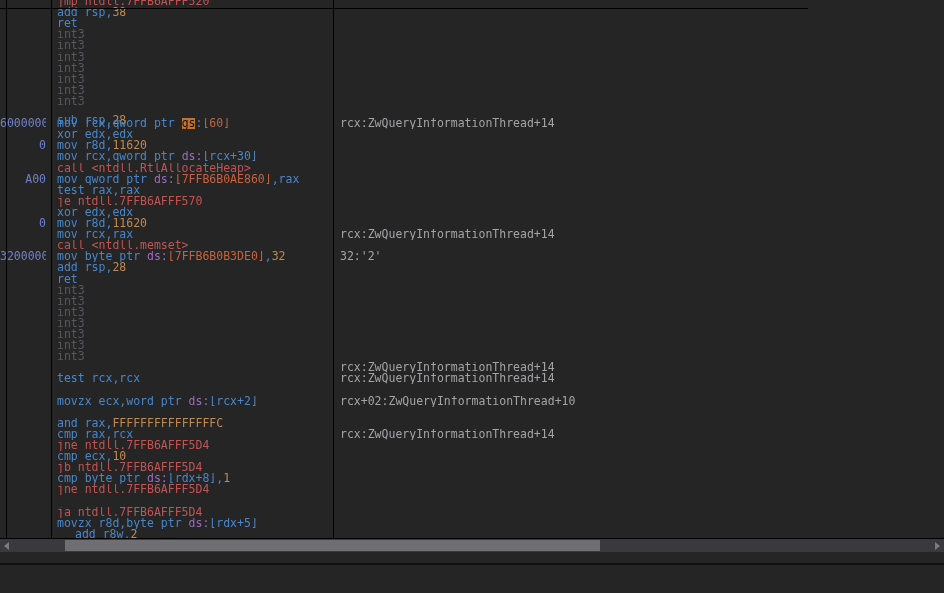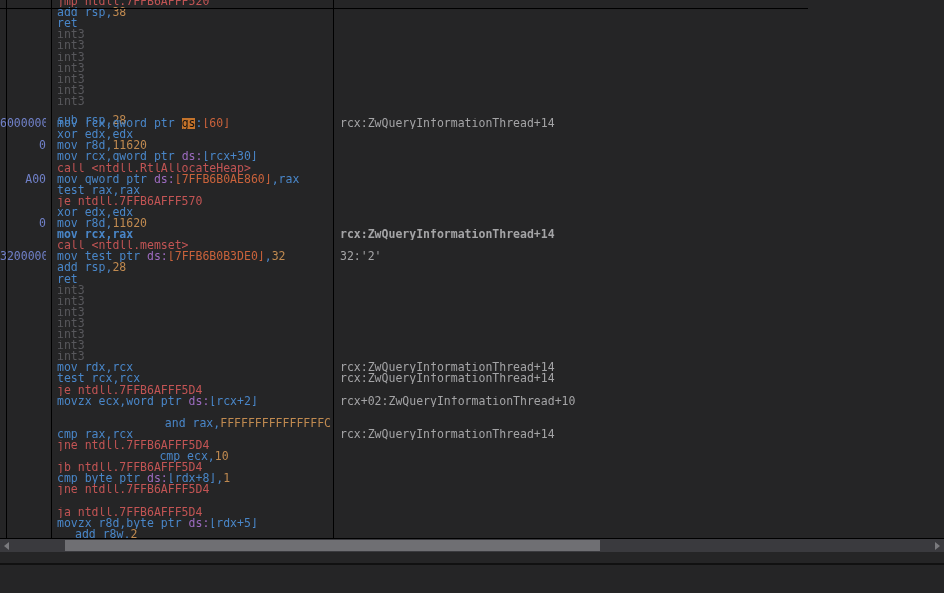--- a/index.html
+++ b/index.html
@@ -63,40 +63,39 @@
         <div class="row" style="top: 118.1px;"><span class="cell bytes">60000000</span><span class="cell disasm"><span class="tok-b">mov rcx,qword ptr </span><span class="tok-h">gs</span><span class="tok-b">:</span><span class="tok-a">[60]</span></span><span class="cell comment">rcx:ZwQueryInformationThread+14</span></div>
         <div class="row" style="top: 129.2px;"><span class="cell bytes"></span><span class="cell disasm"><span class="tok-b">xor edx,edx</span></span><span class="cell comment"></span></div>
         <div class="row" style="top: 140.3px;"><span class="cell bytes">0</span><span class="cell disasm"><span class="tok-b">mov r8d,</span><span class="tok-n">11620</span></span><span class="cell comment"></span></div>
         <div class="row" style="top: 151.4px;"><span class="cell bytes"></span><span class="cell disasm"><span class="tok-b">mov rcx,qword ptr </span><span class="tok-s">ds:</span><span class="tok-b">[rcx+30]</span></span></div>
         <div class="row" style="top: 162.5px;"><span class="cell bytes"></span><span class="cell disasm"><span class="tok-r">call &lt;ntdll.RtlAllocateHeap&gt;</span></span><span class="cell comment"></span></div>
         <div class="row" style="top: 173.6px;"><span class="cell bytes">A00</span><span class="cell disasm"><span class="tok-b">mov qword ptr </span><span class="tok-s">ds:</span><span class="tok-a">[7FFB6B0AE860]</span><span class="tok-b">,rax</span></span><span class="cell comment"></span></div>
         <div class="row" style="top: 184.7px;"><span class="cell bytes"></span><span class="cell disasm"><span class="tok-b">test rax,rax</span></span><span class="cell comment"></span></div>
         <div class="row" style="top: 195.8px;"><span class="cell bytes"></span><span class="cell disasm"><span class="tok-r">je ntdll.7FFB6AFFF570</span></span><span class="cell comment"></span></div>
         <div class="row" style="top: 206.9px;"><span class="cell bytes"></span><span class="cell disasm"><span class="tok-b">xor edx,edx</span></span><span class="cell comment"></span></div>
         <div class="row" style="top: 218px;"><span class="cell bytes">0</span><span class="cell disasm"><span class="tok-b">mov r8d,</span><span class="tok-n">11620</span></span><span class="cell comment"></span></div>
-        <div class="row" style="top: 229.1px; font-weight: bold;"><span class="cell bytes"></span><span class="cell disasm"><span class="tok-b">mov rcx,rax</span></span><span class="cell comment">rcx:ZwQueryInformationThread+14</span></div>
+        <div class="row" style="top: 229.1px;"><span class="cell bytes"></span><span class="cell disasm"><span class="tok-b">mov rcx,rax</span></span><span class="cell comment">rcx:ZwQueryInformationThread+14</span></div>
         <div class="row" style="top: 240.2px;"><span class="cell bytes"></span><span class="cell disasm"><span class="tok-r">call &lt;ntdll.memset&gt;</span></span><span class="cell comment"></span></div>
-        <div class="row" style="top: 251.3px;"><span class="cell bytes">32000000</span><span class="cell disasm"><span class="tok-b">mov test ptr </span><span class="tok-s">ds:</span><span class="tok-a">[7FFB6B0B3DE0]</span><span class="tok-b">,</span><span class="tok-n">32</span></span><span class="cell comment">32:'2'</span></div>
+        <div class="row" style="top: 251.3px;"><span class="cell bytes">32000000</span><span class="cell disasm"><span class="tok-b">mov byte ptr </span><span class="tok-s">ds:</span><span class="tok-a">[7FFB6B0B3DE0]</span><span class="tok-b">,</span><span class="tok-n">32</span></span><span class="cell comment">32:'2'</span></div>
         <div class="row" style="top: 262.4px;"><span class="cell bytes"></span><span class="cell disasm"><span class="tok-b">add rsp,</span><span class="tok-n">28</span></span><span class="cell comment"></span></div>
         <div class="row" style="top: 273.5px;"><span class="cell bytes"></span><span class="cell disasm"><span class="tok-b">ret</span></span><span class="cell comment"></span></div>
         <div class="row" style="top: 284.6px;"><span class="cell bytes"></span><span class="cell disasm"><span class="tok-g">int3</span></span><span class="cell comment"></span></div>
         <div class="row" style="top: 295.7px;"><span class="cell bytes"></span><span class="cell disasm"><span class="tok-g">int3</span></span><span class="cell comment"></span></div>
         <div class="row" style="top: 306.8px;"><span class="cell bytes"></span><span class="cell disasm"><span class="tok-g">int3</span></span><span class="cell comment"></span></div>
         <div class="row" style="top: 317.9px;"><span class="cell bytes"></span><span class="cell disasm"><span class="tok-g">int3</span></span><span class="cell comment"></span></div>
         <div class="row" style="top: 329px;"><span class="cell bytes"></span><span class="cell disasm"><span class="tok-g">int3</span></span><span class="cell comment"></span></div>
         <div class="row" style="top: 340.1px;"><span class="cell bytes"></span><span class="cell disasm"><span class="tok-g">int3</span></span><span class="cell comment"></span></div>
         <div class="row" style="top: 351.2px;"><span class="cell bytes"></span><span class="cell disasm"><span class="tok-g">int3</span></span><span class="cell comment"></span></div>
-        <div class="row" style="top: 362.3px;"><span class="cell bytes"></span><span class="cell disasm"><span class="tok-b">mov rdx,rcx</span></span><span class="cell comment">rcx:ZwQueryInformationThread+14</span></div>
+        <div class="row" style="top: 362.3px;"><span class="cell bytes"></span><span class="cell comment">rcx:ZwQueryInformationThread+14</span></div>
         <div class="row" style="top: 373.4px;"><span class="cell bytes"></span><span class="cell disasm"><span class="tok-b">test rcx,rcx</span></span><span class="cell comment">rcx:ZwQueryInformationThread+14</span></div>
-        <div class="row" style="top: 384.5px;"><span class="cell bytes"></span><span class="cell disasm"><span class="tok-r">je ntdll.7FFB6AFFF5D4</span></span><span class="cell comment"></span></div>
         <div class="row" style="top: 395.6px;"><span class="cell bytes"></span><span class="cell disasm"><span class="tok-b">movzx ecx,word ptr </span><span class="tok-s">ds:</span><span class="tok-b">[rcx+2]</span></span><span class="cell comment">rcx+02:ZwQueryInformationThread+10</span></div>
-        <div class="row" style="top: 417.8px; text-align: right;"><span class="cell bytes"></span><span class="cell disasm"><span class="tok-b">and rax,</span><span class="tok-n">FFFFFFFFFFFFFFFC</span></span><span class="cell comment"></span></div>
+        <div class="row" style="top: 417.8px;"><span class="cell bytes"></span><span class="cell disasm"><span class="tok-b">and rax,</span><span class="tok-n">FFFFFFFFFFFFFFFC</span></span><span class="cell comment"></span></div>
         <div class="row" style="top: 428.9px;"><span class="cell bytes"></span><span class="cell disasm"><span class="tok-b">cmp rax,rcx</span></span><span class="cell comment">rcx:ZwQueryInformationThread+14</span></div>
         <div class="row" style="top: 440px;"><span class="cell bytes"></span><span class="cell disasm"><span class="tok-r">jne ntdll.7FFB6AFFF5D4</span></span><span class="cell comment"></span></div>
-        <div class="row" style="top: 451.1px; text-align: center;"><span class="cell bytes"></span><span class="cell disasm"><span class="tok-b">cmp ecx,</span><span class="tok-n">10</span></span><span class="cell comment"></span></div>
+        <div class="row" style="top: 451.1px;"><span class="cell bytes"></span><span class="cell disasm"><span class="tok-b">cmp ecx,</span><span class="tok-n">10</span></span><span class="cell comment"></span></div>
         <div class="row" style="top: 462.2px;"><span class="cell bytes"></span><span class="cell disasm"><span class="tok-r">jb ntdll.7FFB6AFFF5D4</span></span><span class="cell comment"></span></div>
         <div class="row" style="top: 473.3px;"><span class="cell bytes"></span><span class="cell disasm"><span class="tok-b">cmp byte ptr </span><span class="tok-s">ds:</span><span class="tok-b">[rdx+8],</span><span class="tok-n">1</span></span><span class="cell comment"></span></div>
         <div class="row" style="top: 484.4px;"><span class="cell bytes"></span><span class="cell disasm"><span class="tok-r">jne ntdll.7FFB6AFFF5D4</span></span><span class="cell comment"></span></div>
         <div class="row" style="top: 506.6px;"><span class="cell bytes"></span><span class="cell disasm"><span class="tok-r">ja ntdll.7FFB6AFFF5D4</span></span><span class="cell comment"></span></div>
         <div class="row" style="top: 517.7px;"><span class="cell bytes"></span><span class="cell disasm"><span class="tok-b">movzx r8d,byte ptr </span><span class="tok-s">ds:</span><span class="tok-b">[rdx+5]</span></span><span class="cell comment"></span></div>
         <div class="row" style="top: 528.8px; margin-left: 18px;"><span class="cell bytes"></span><span class="cell disasm"><span class="tok-b">add r8w,</span><span class="tok-n">2</span></span><span class="cell comment"></span></div>
       </div>
     <div class="vsep v1"></div>
     <div class="vsep v2"></div>
     <div class="vsep v3"></div>

